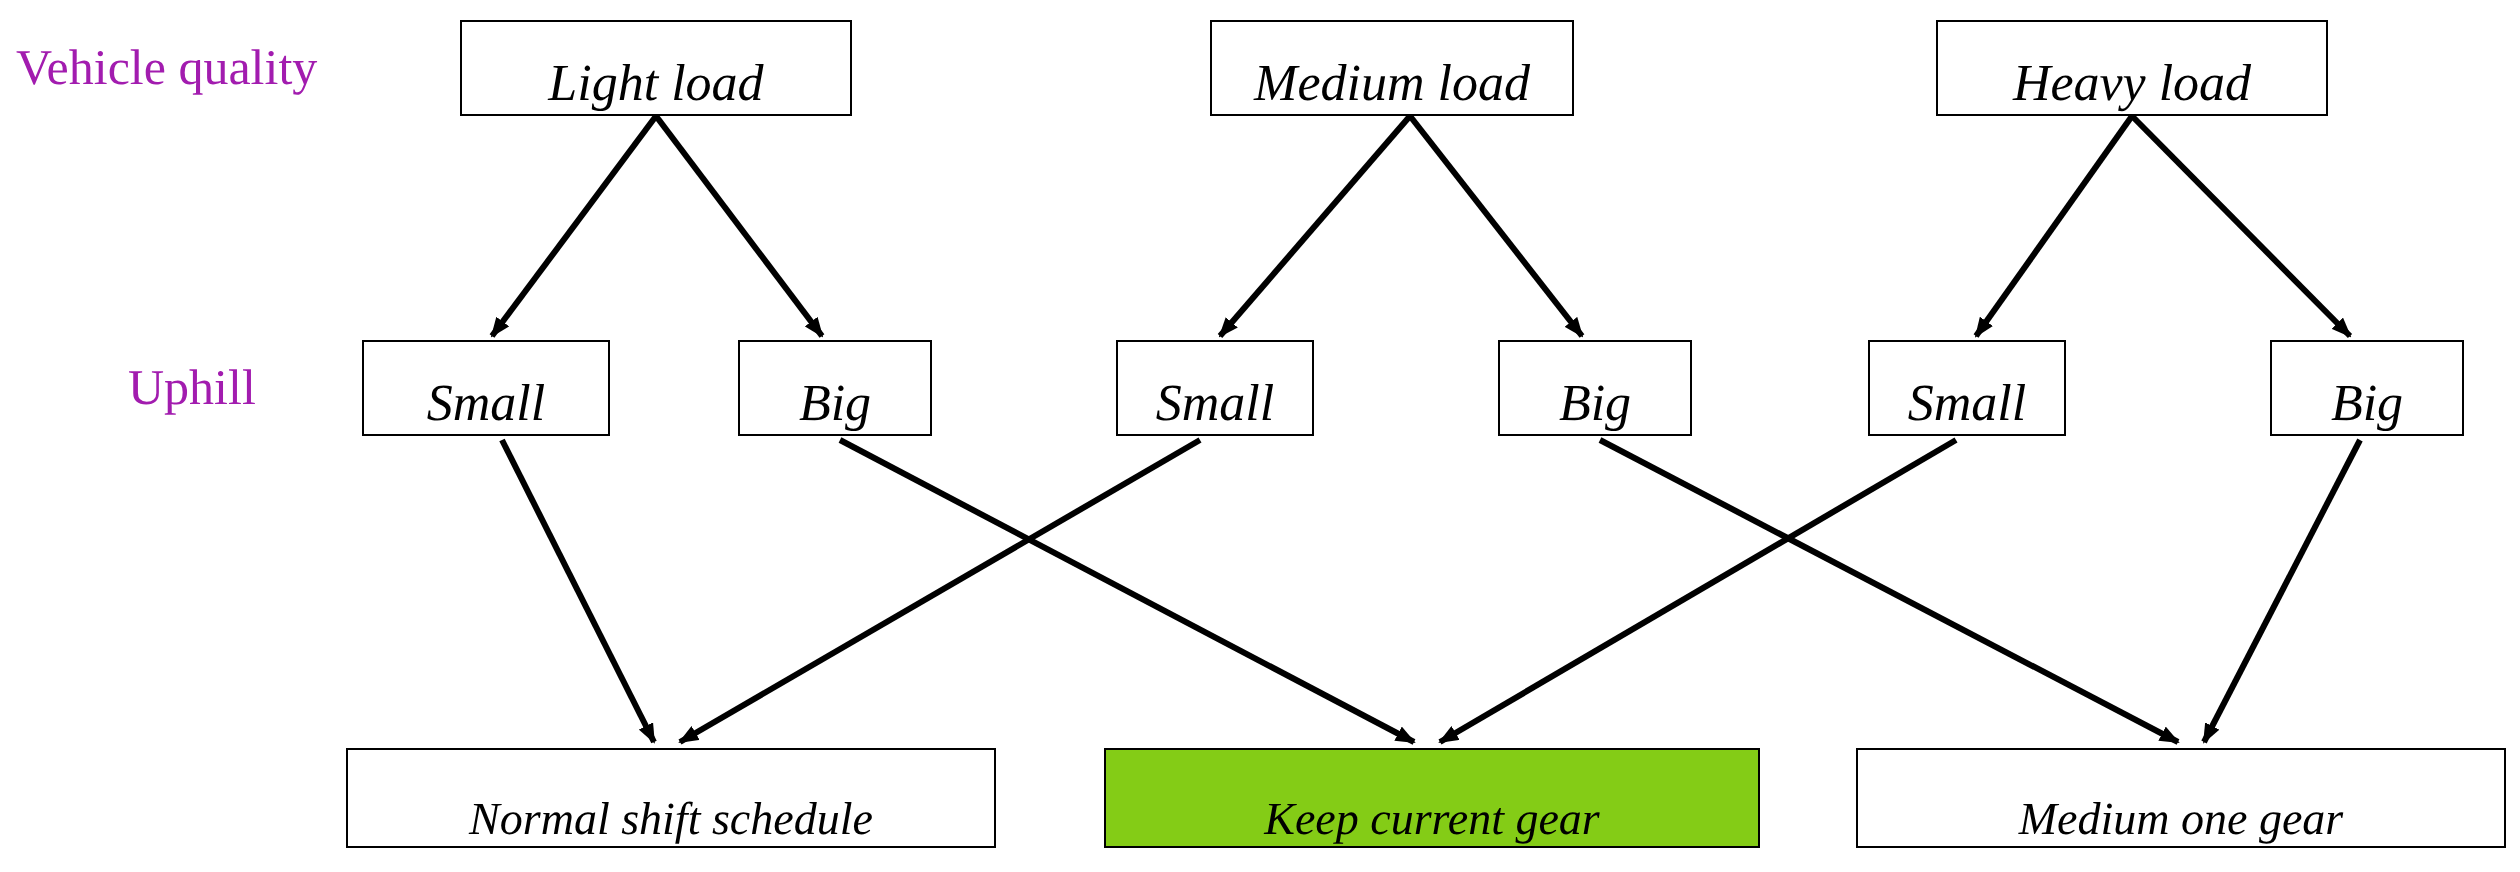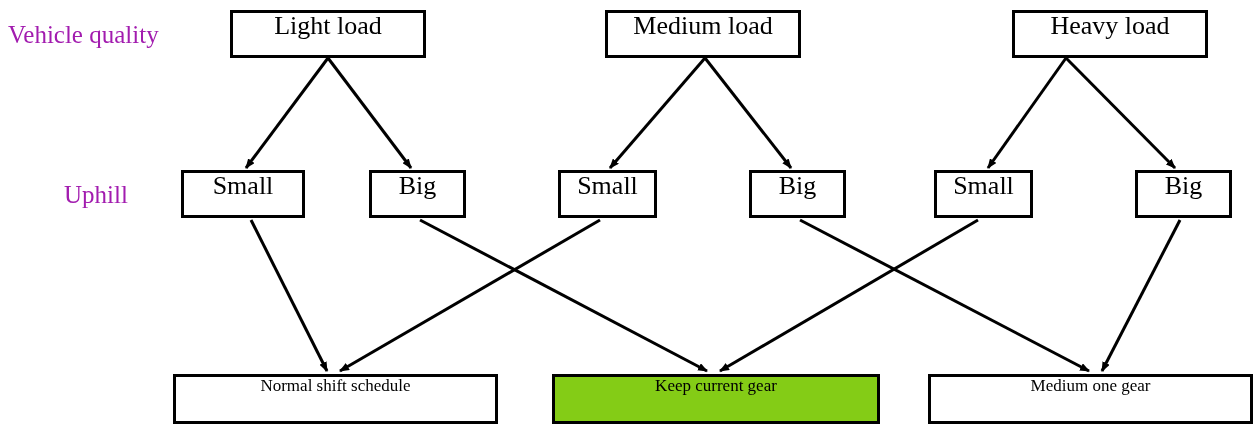--- a/index.html
+++ b/index.html
@@ -26,36 +26,37 @@
   .row-label {
     position: absolute;
     font-size: 25px;
     line-height: 1;
     white-space: nowrap;
     color: #a21caf;
   }
   .node-box {
     position: absolute;
     box-sizing: border-box;
-    border: 3px solid #701a75;
+    border: 1px solid #701a75;
     background: #ffffff;
     display: flex;
-    align-items: flex-start;
+    align-items: flex-end;
     justify-content: center;
     z-index: 5;
+    font-style: italic;
   }
   .node-label {
     font-size: 26px;
     line-height: 1;
     white-space: nowrap;
     color: #000000;
     padding-bottom: 2px;
   }
   .node-box.level-cond .node-label { font-size: 26px; }
-  .node-box.level-action .node-label { font-size: 17px; }
+  .node-box.level-action .node-label { font-size: 23px; }
 </style>
 </head>
 <body>
 
 <div id="diagram-root">
 
   <svg id="edge-layer" viewBox="0 0 1260 436" width="1260" height="436" xmlns="http://www.w3.org/2000/svg">
     <defs>
       <marker id="arrowhead" markerWidth="10" markerHeight="8" refX="9" refY="4" orient="auto" markerUnits="userSpaceOnUse">
         <path d="M0,0 L10,4 L0,8 Z" fill="#000000"></path>
@@ -78,24 +79,24 @@
   </svg>
 
   <div id="labels-layer">
       <div class="row-label" style="left: 8px; top: 22px;">Vehicle quality</div>
       <div class="row-label" style="left: 64px; top: 182px;">Uphill</div>
     </div>
   <div id="nodes-layer">
       <div class="node-box level-cond" style="left: 230px; top: 10px; width: 196px; height: 48px; border-color: rgb(0, 0, 0); background: rgb(255, 255, 255);">
         <span class="node-label" style="color: rgb(0, 0, 0);">Light load</span>
       </div>
-      <div class="node-box level-cond" style="left: 605px; top: 10px; width: 196px; height: 48px; border-color: rgb(0, 0, 0); background: rgb(255, 255, 255);">
+      <div class="node-box level-cond" style="left: 605px; top: 10px; width: 182px; height: 48px; border-color: rgb(0, 0, 0); background: rgb(255, 255, 255);">
         <span class="node-label" style="color: rgb(0, 0, 0);">Medium load</span>
       </div>
-      <div class="node-box level-cond" style="left: 968px; top: 10px; width: 196px; height: 48px; border-color: rgb(0, 0, 0); background: rgb(255, 255, 255); margin-left: 44px;">
+      <div class="node-box level-cond" style="left: 968px; top: 10px; width: 196px; height: 48px; border-color: rgb(0, 0, 0); background: rgb(255, 255, 255);">
         <span class="node-label" style="color: rgb(0, 0, 0);">Heavy load</span>
       </div>
       <div class="node-box level-cond" style="left: 181px; top: 170px; width: 124px; height: 48px; border-color: rgb(0, 0, 0); background: rgb(255, 255, 255);">
         <span class="node-label" style="color: rgb(0, 0, 0);">Small</span>
       </div>
       <div class="node-box level-cond" style="left: 369px; top: 170px; width: 97px; height: 48px; border-color: rgb(0, 0, 0); background: rgb(255, 255, 255);">
         <span class="node-label" style="color: rgb(0, 0, 0);">Big</span>
       </div>
       <div class="node-box level-cond" style="left: 558px; top: 170px; width: 99px; height: 48px; border-color: rgb(0, 0, 0); background: rgb(255, 255, 255);">
         <span class="node-label" style="color: rgb(0, 0, 0);">Small</span>

